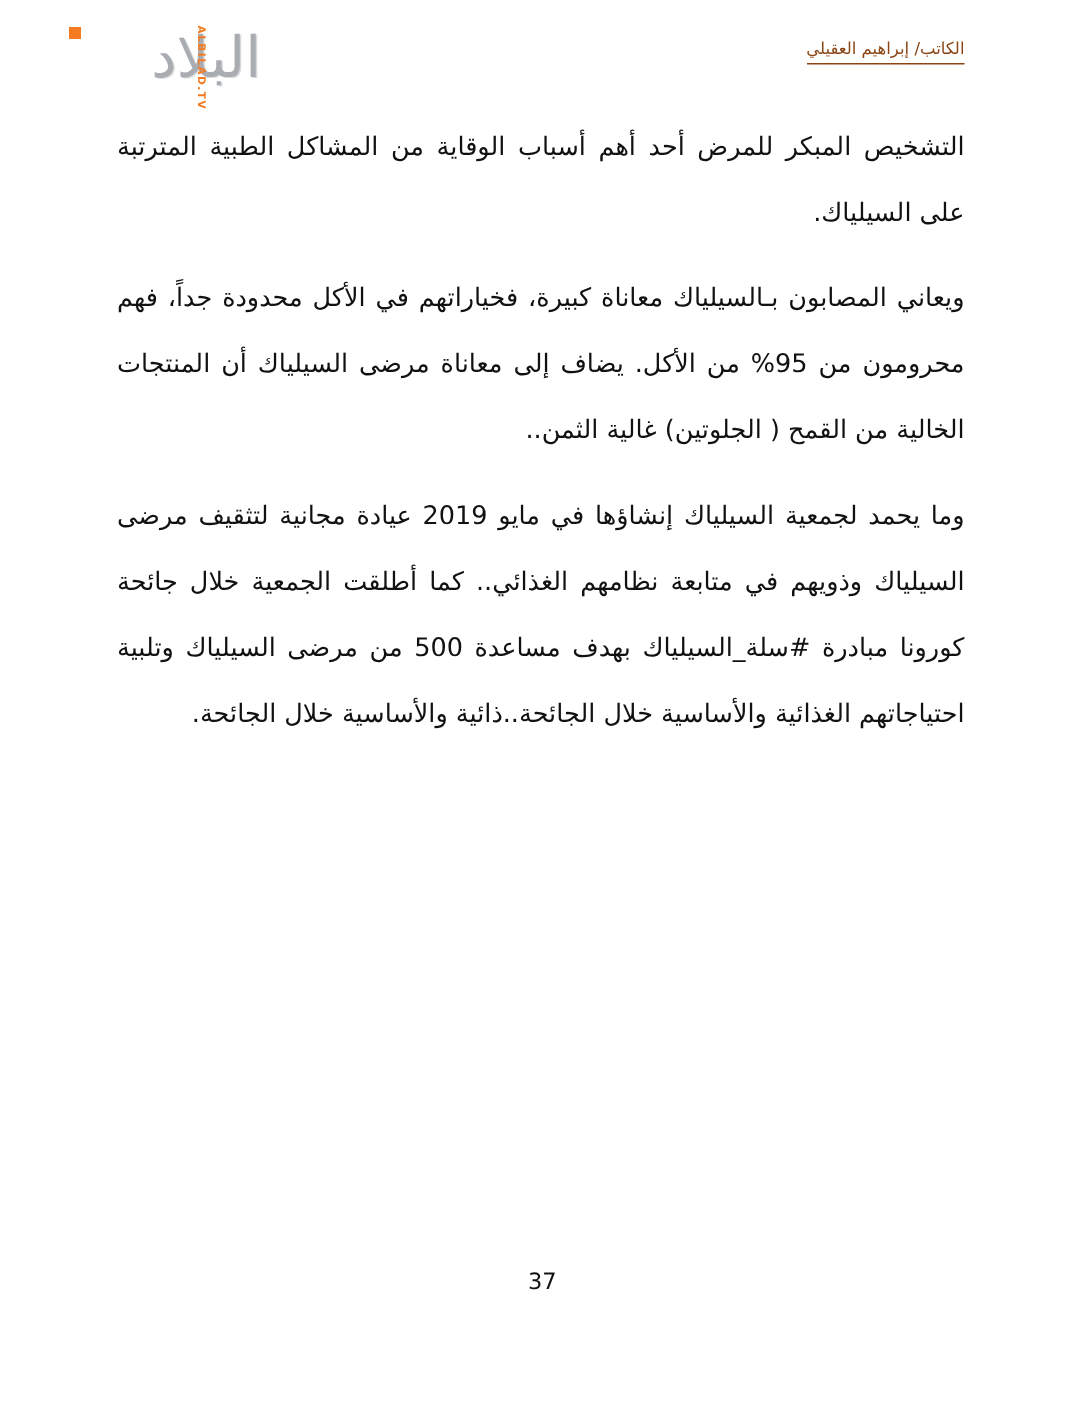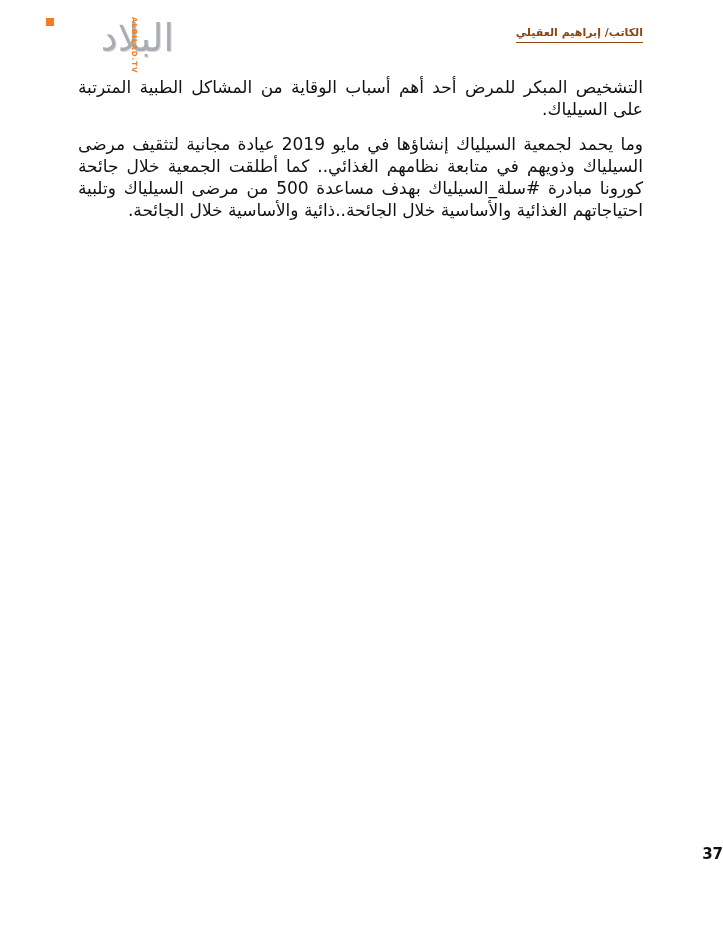--- a/index.html
+++ b/index.html
@@ -54,68 +54,69 @@
     height: 8px;
     background: #f47b20;
   }
 
   .author {
     position: absolute;
     top: 26px;
     right: 80px;
     direction: rtl;
     font-size: 11px;
-    font-weight: bold;
+    font-weight: normal;
     color: #8a4513;
     border-bottom: 1px solid #8a4513;
     padding-bottom: 3px;
   }
 
   
   .content {
     position: absolute;
     top: 76px;
     right: 80px;
     left: 78px;
     direction: rtl;
     text-align: justify;
     color: #111111;
     font-size: 17px;
-    line-height: 22px;
+    line-height: 44px;
   }
   .content p {
     margin: 0 0 13px 0;
   }
 
   
   .page-number {
     position: absolute;
     bottom: 72px;
     left: 0;
     width: 100%;
-    text-align: right;
+    text-align: center;
     font-size: 15px;
-    font-weight: bold;
+    font-weight: normal;
     color: #111111;
   }
 </style>
 </head>
 <body>
 
 <div class="page">
 
   <div class="header">
     <div class="logo">
       <span class="logo-accent"></span>
       <span class="logo-main">البلاد</span>
       <span class="logo-sub">ALBILAD.TV</span>
     </div>
     <div class="author">الكاتب/ إبراهيم العقيلي</div>
   </div>
 
   <div class="content">
     <p>التشخيص المبكر للمرض أحد أهم أسباب الوقاية من المشاكل الطبية المترتبة على السيلياك.</p>
+    <p>ويعاني المصابون بـالسيلياك معاناة كبيرة، فخياراتهم في الأكل محدودة جداً، فهم محرومون من 95% من الأكل. يضاف إلى معاناة مرضى السيلياك أن المنتجات الخالية من القمح ( الجلوتين) غالية الثمن..</p>
     <p>وما يحمد لجمعية السيلياك إنشاؤها في مايو 2019 عيادة مجانية لتثقيف مرضى السيلياك وذويهم في متابعة نظامهم الغذائي.. كما أطلقت الجمعية خلال جائحة كورونا مبادرة #سلة_السيلياك بهدف مساعدة 500 من مرضى السيلياك وتلبية احتياجاتهم الغذائية والأساسية خلال الجائحة..ذائية والأساسية خلال الجائحة.</p>
   </div>
 
   <div class="page-number">37</div>
 
 </div>
 
 </body></html>

